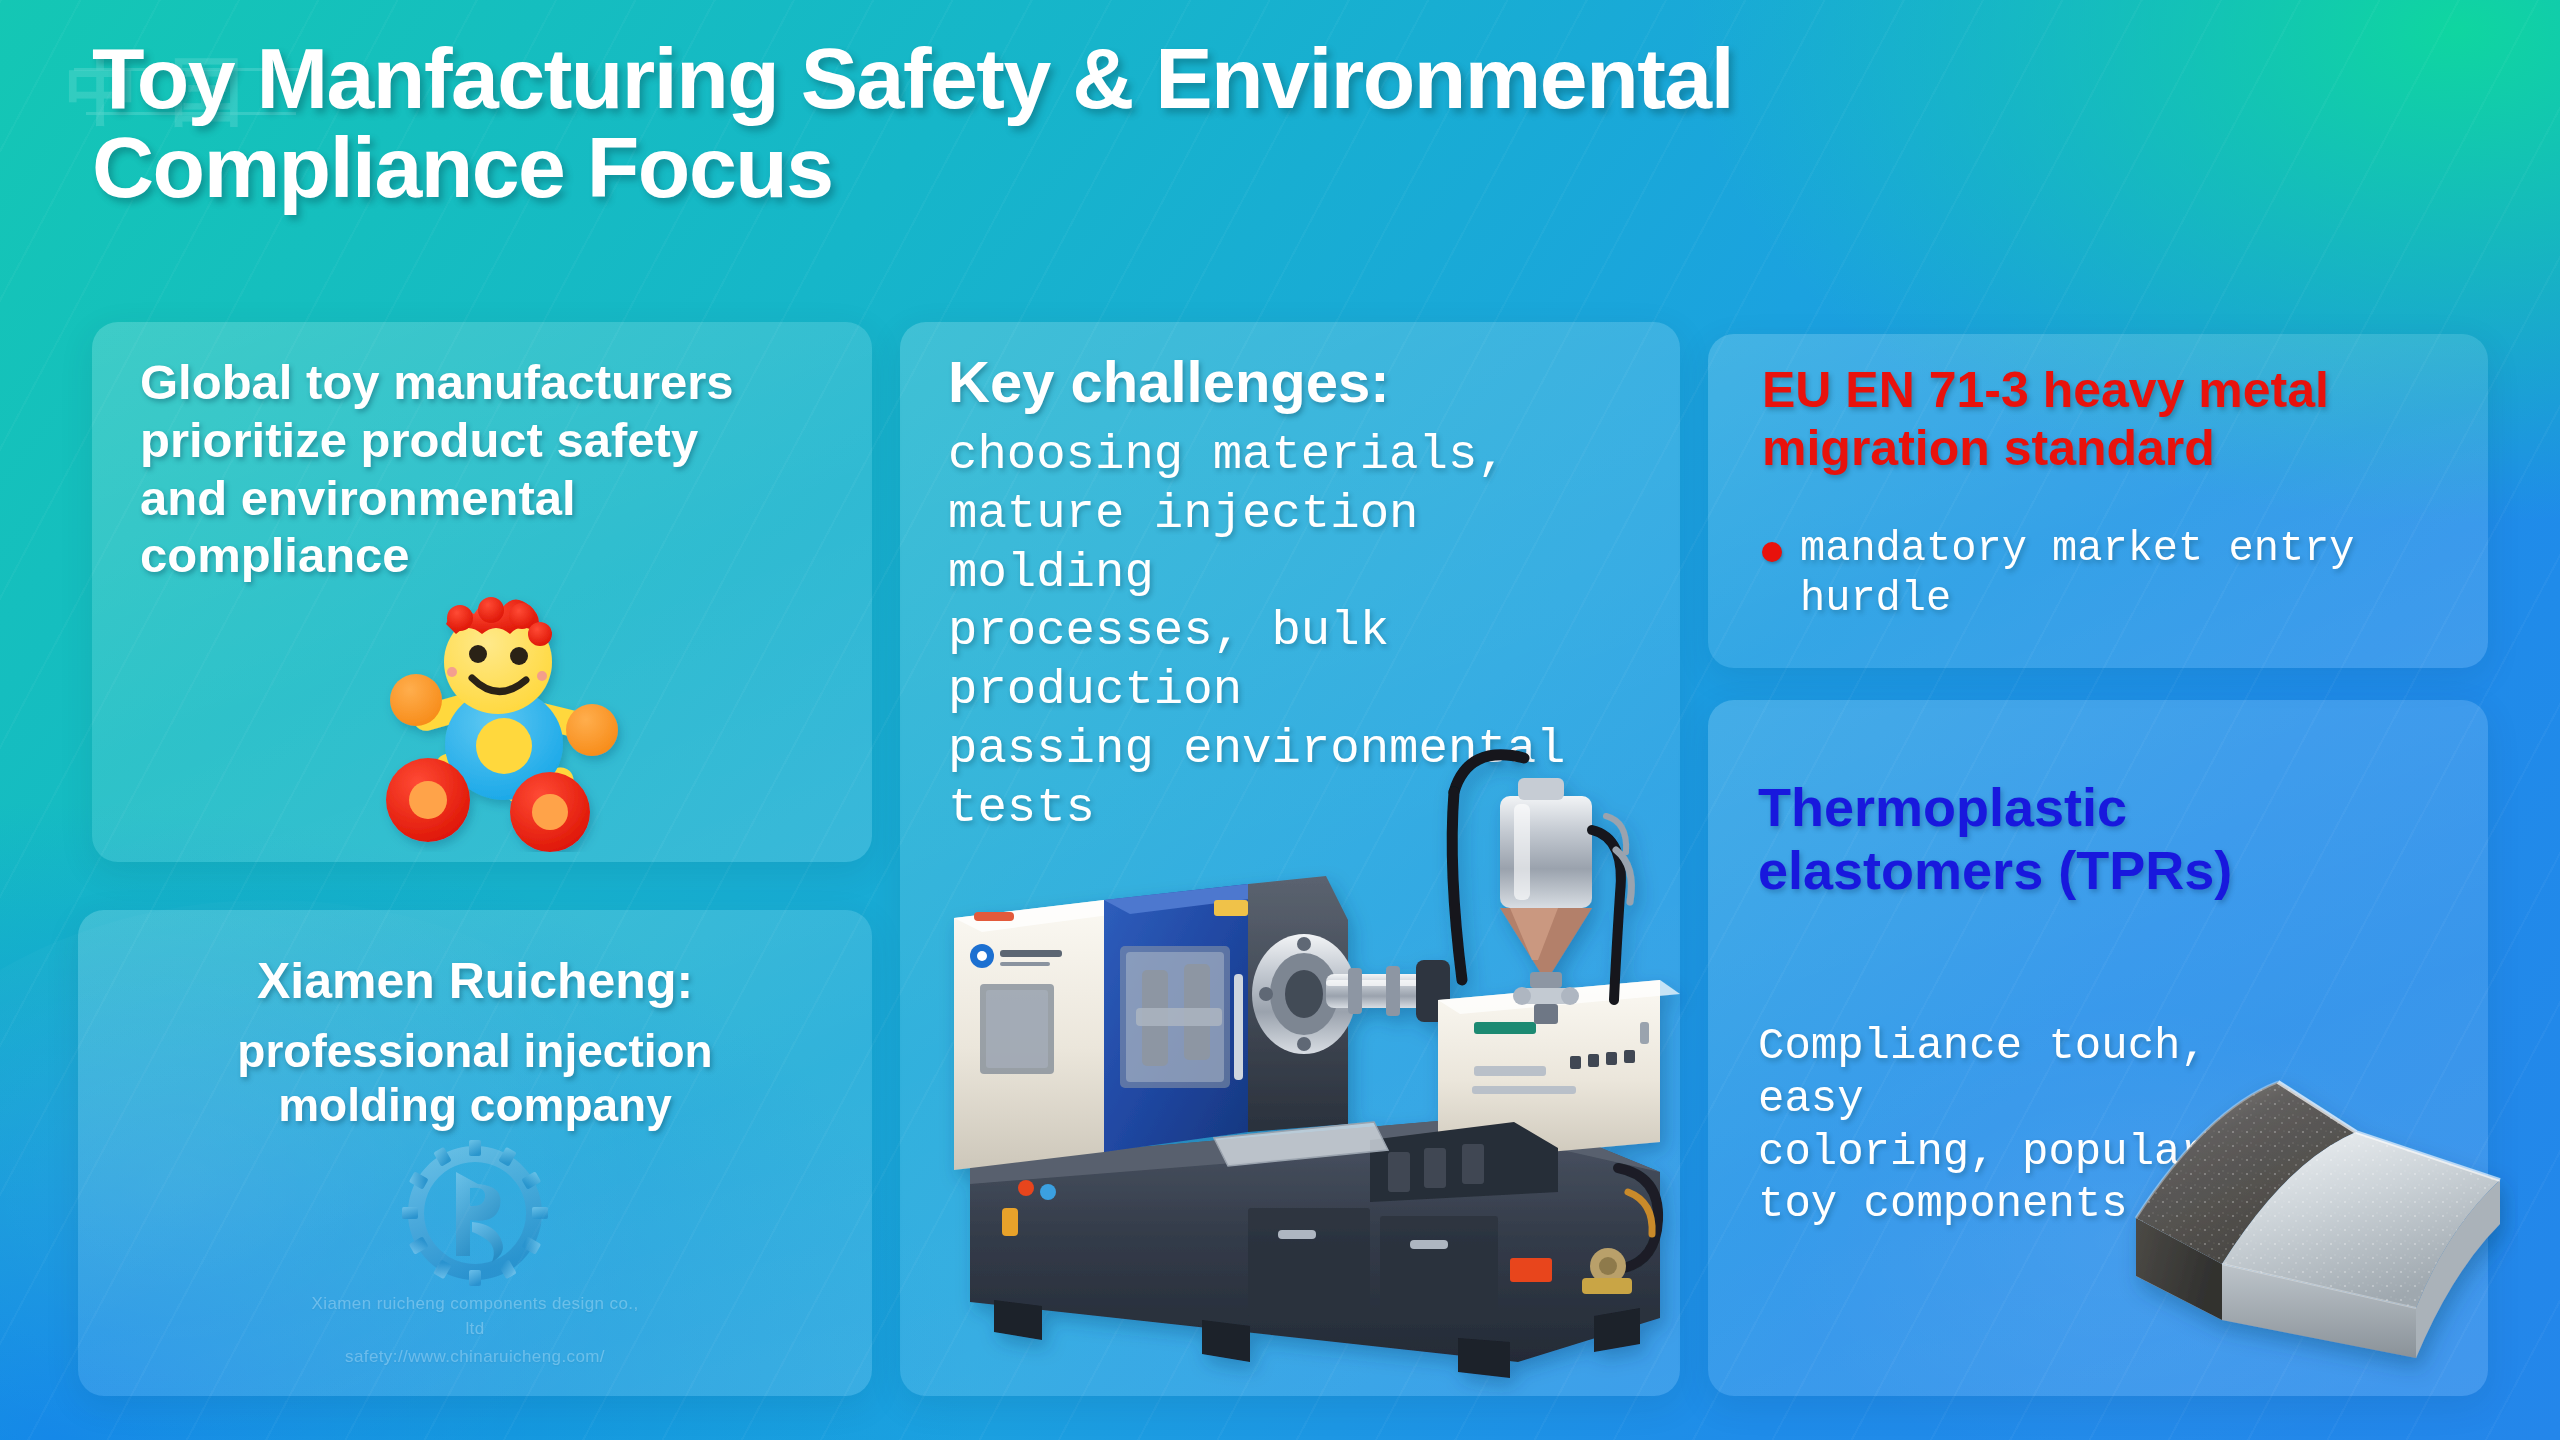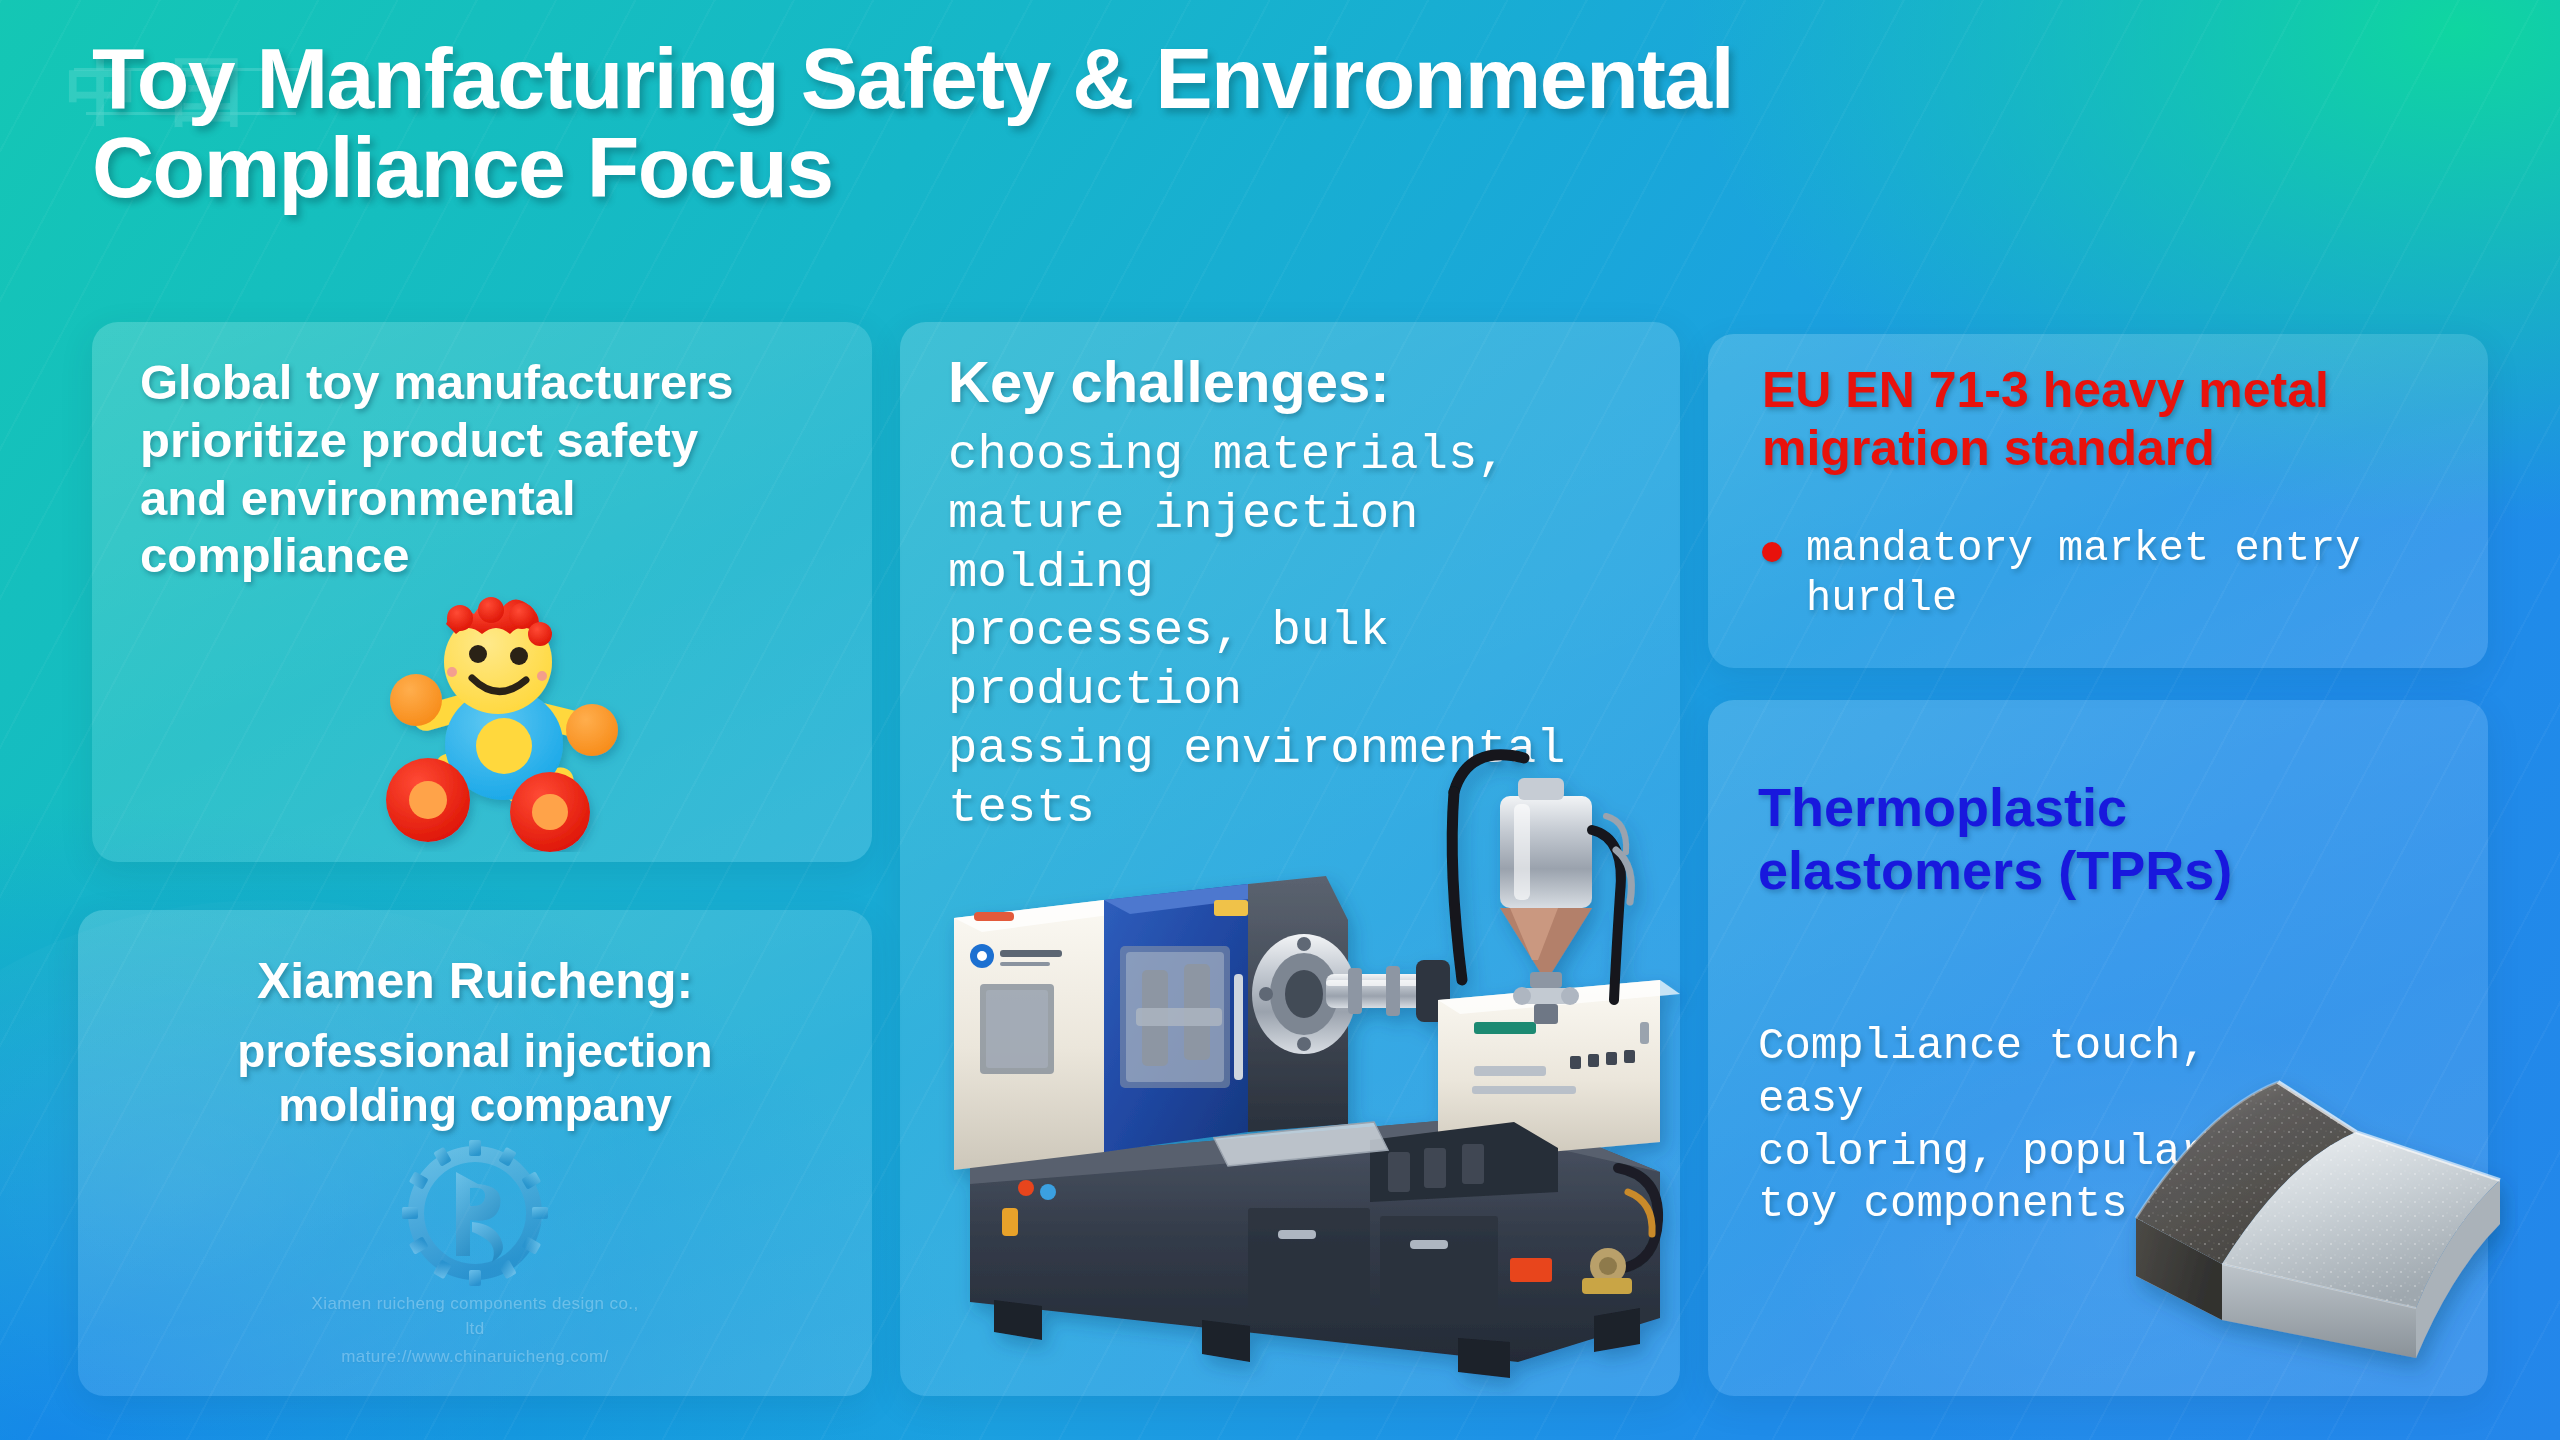--- a/index.html
+++ b/index.html
@@ -159,21 +159,21 @@
   #eu-heading {
     position: absolute;
     left: 54px; top: 28px; width: 690px;
     font-size: 50px;
   }
   #eu-bullet-row {
     position: absolute;
     left: 54px; top: 190px; width: 700px;
     display: flex;
     align-items: flex-start;
-    gap: 24px;
+    gap: 18px;
   }
   #eu-bullet-dot {
     width: 20px; height: 20px;
     border-radius: 50%;
     background: #e8120c;
     margin-top: 18px;
     flex: 0 0 auto;
     box-shadow: 1px 2px 3px rgba(0,40,60,0.3);
   }
   #eu-bullet-text { font-size: 42px; }
@@ -516,21 +516,21 @@
             <rect x="69" y="2" width="12" height="16" rx="2" transform="rotate(240 75 75)"></rect>
             <rect x="69" y="2" width="12" height="16" rx="2" transform="rotate(300 75 75)"></rect>
             <rect x="69" y="2" width="12" height="16" rx="2" transform="rotate(330 75 75)"></rect>
           </g>
         </g>
         <path d="M56 34 L56 118 L70 118 L70 82 q26 4 30 -14 q4 -20 -22 -22 z
                  M70 50 q16 -2 15 9 q-1 10 -15 9 z" fill="url(#rG)"></path>
         <path d="M72 84 q24 2 30 20 q4 12 -10 20 q6 -16 -8 -24 q-8 -5 -12 -6 z" fill="url(#rG)"></path>
       </svg>
       <div class="logo-cap">Xiamen ruicheng components design co., ltd</div>
-      <div class="logo-cap">mature://www.chinaruicheng.com/</div>
+      <div class="logo-cap">safety://www.chinaruicheng.com/</div>
     </div>
   </div>
 
   <div class="card" id="card-tpr">
     <div class="card-text heading-blue" id="tpr-heading">Thermoplastic
 elastomers (TPRs)</div>
     <div class="card-text body-white" id="tpr-body">Compliance touch, easy
 coloring, popular for
 toy components</div>
   </div>

